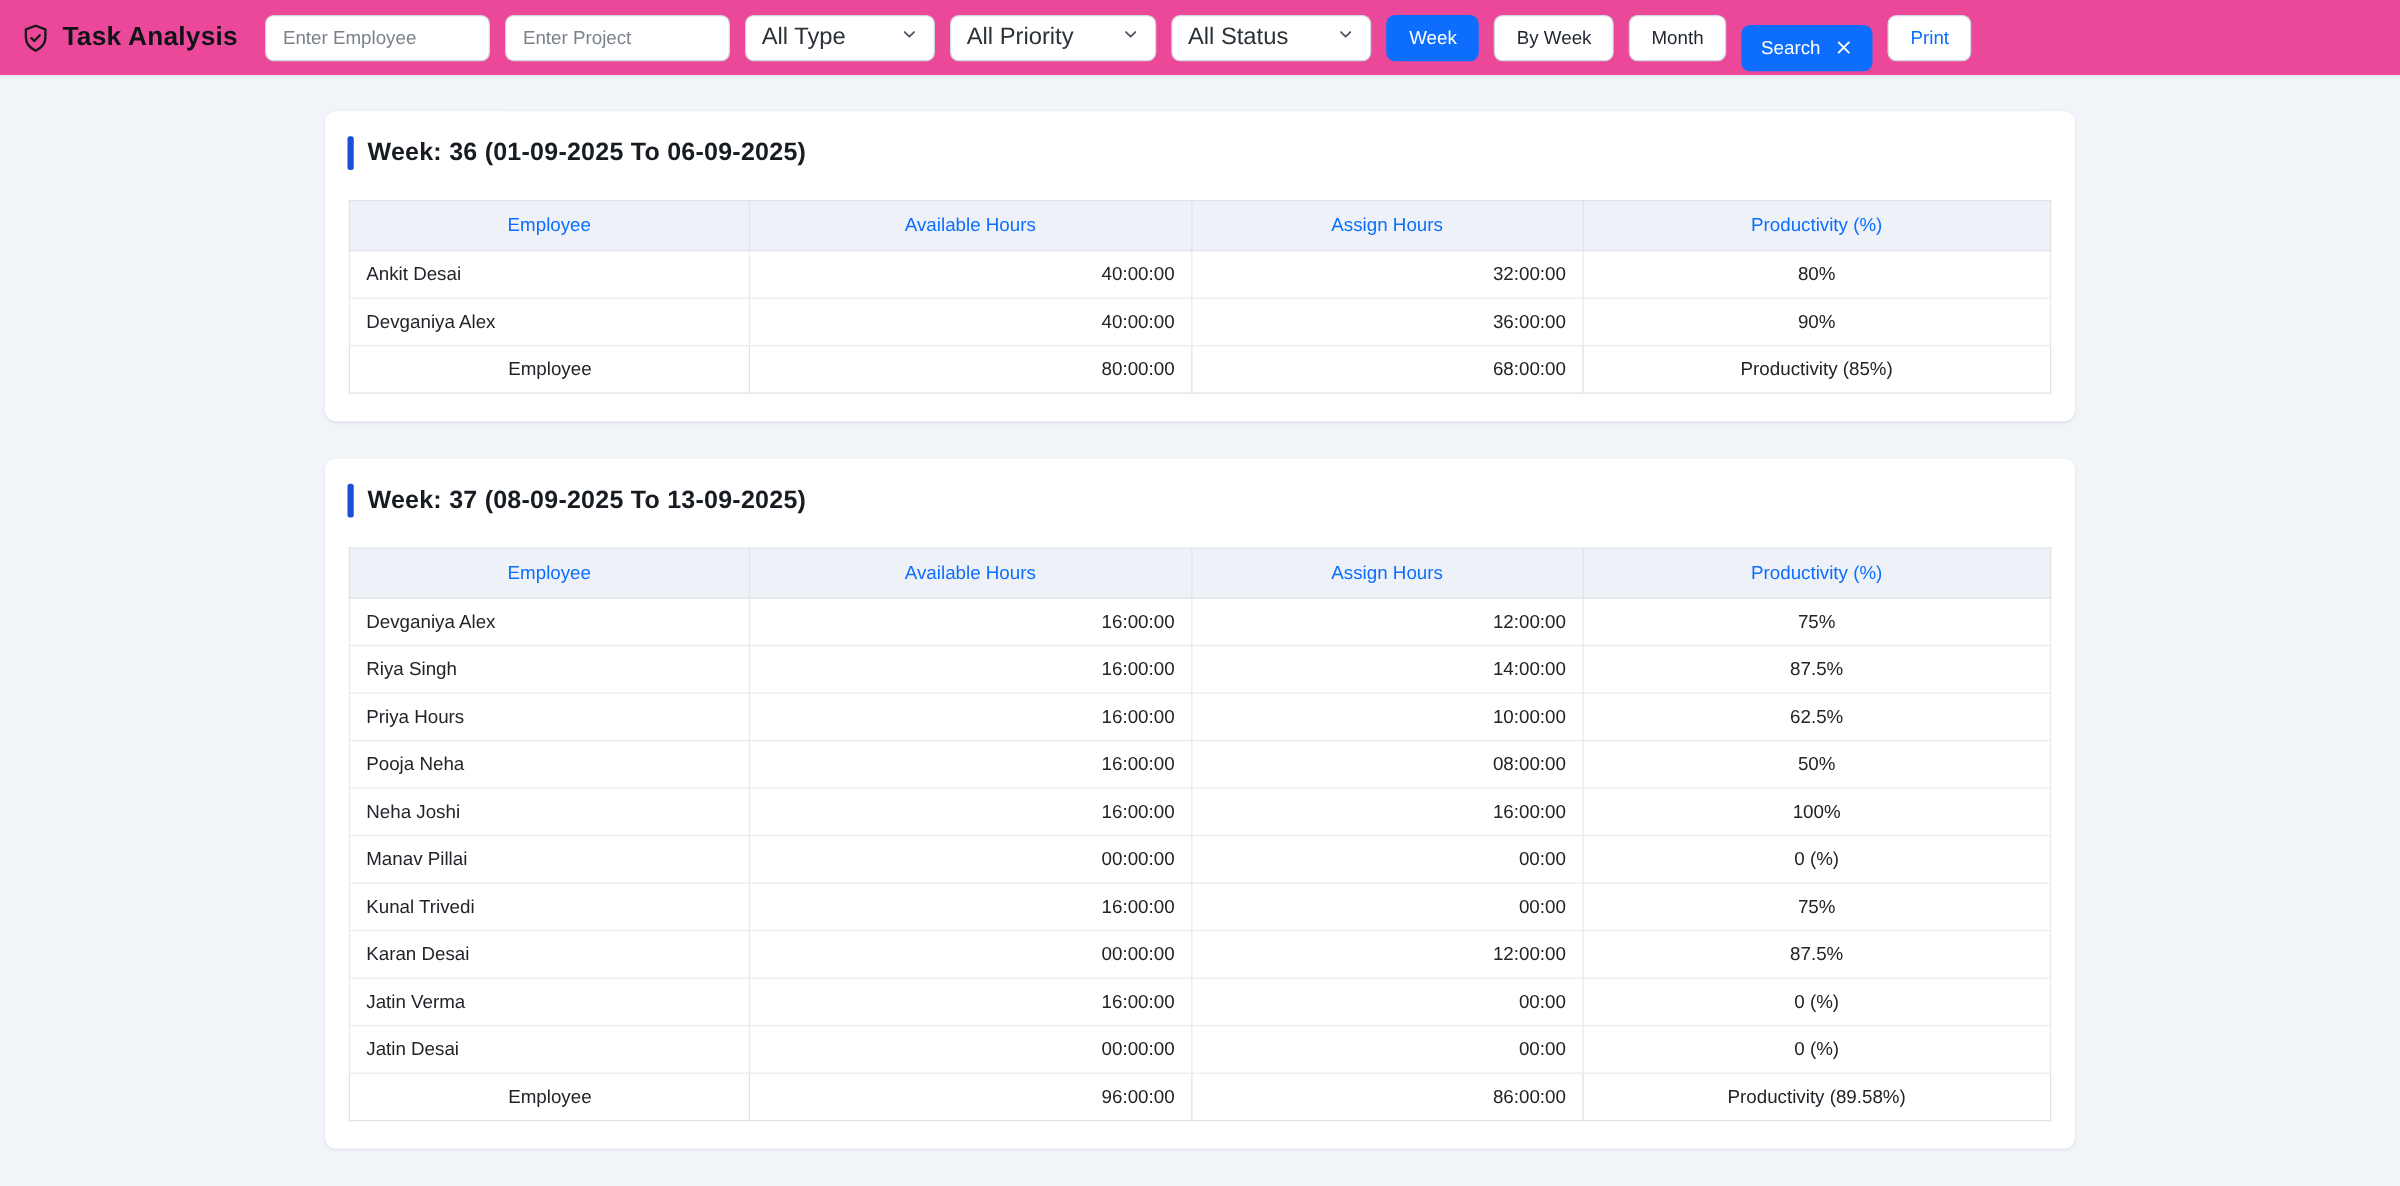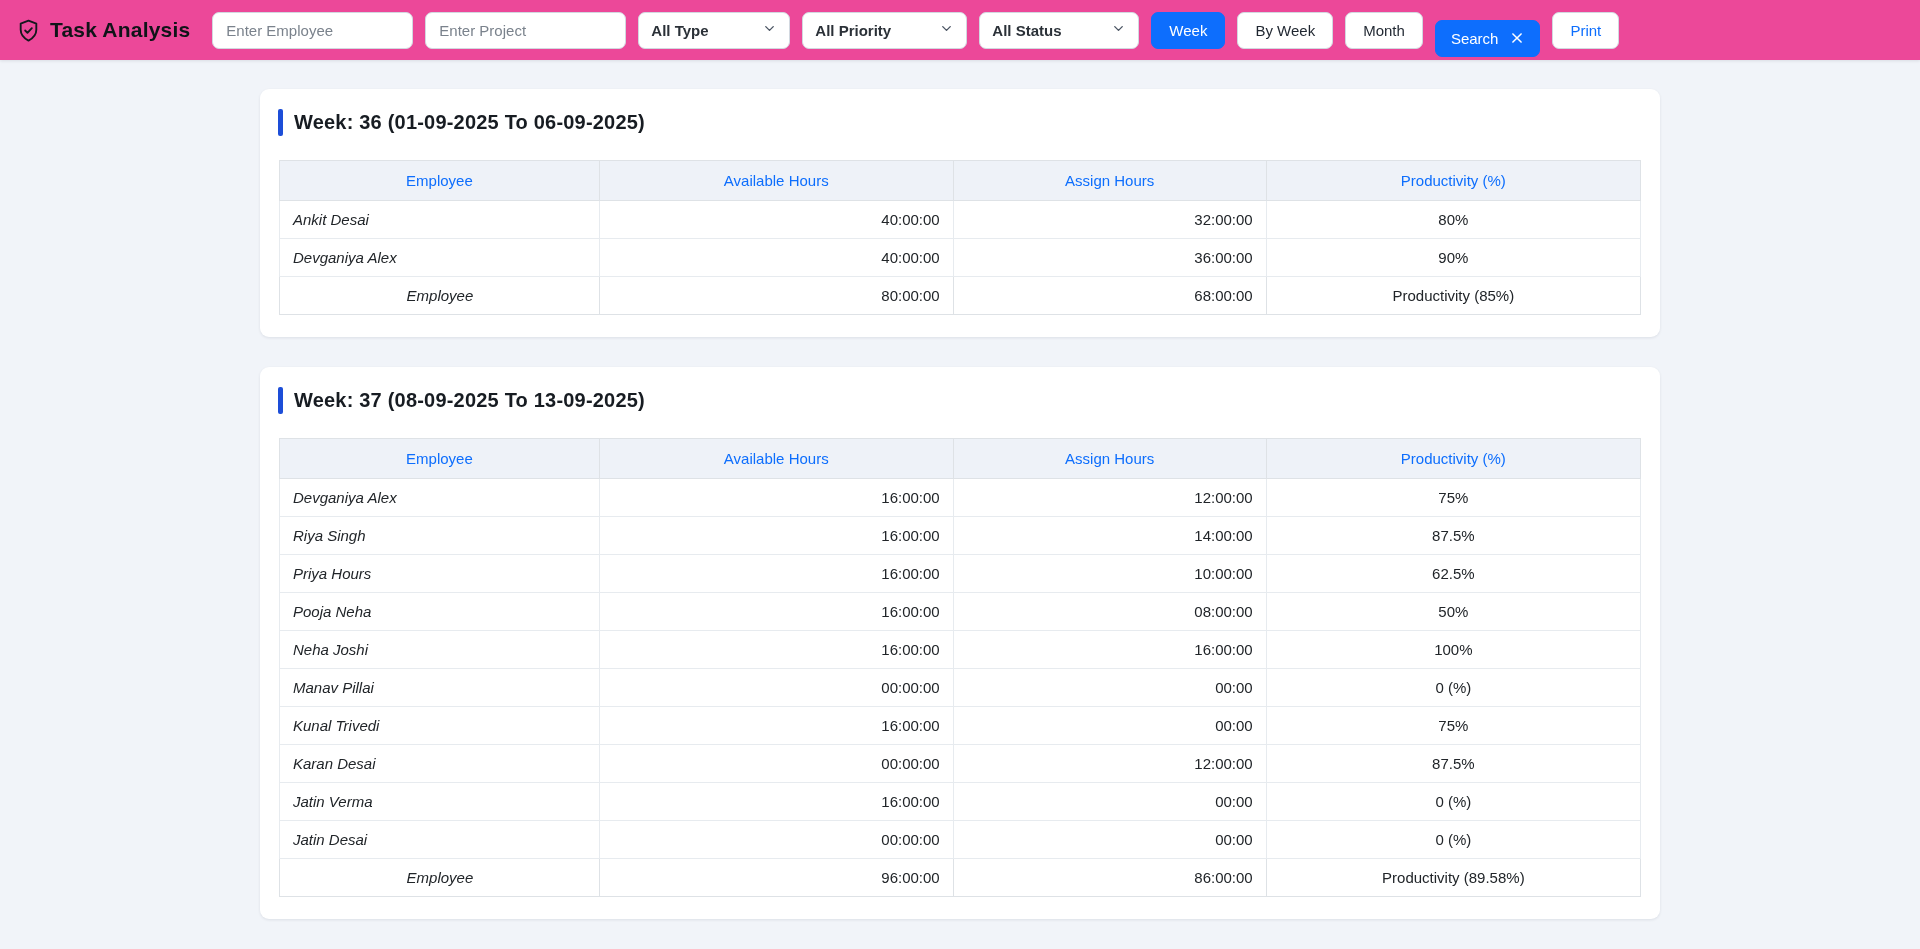--- a/index.html
+++ b/index.html
@@ -18,30 +18,30 @@
     display:flex; align-items:center; gap:12px;
     padding:0 16px;
     box-shadow:0 1px 3px rgba(16,24,40,.10);
     position:relative; z-index:2;
     white-space:nowrap;
   }
   .brand { display:flex; align-items:center; gap:9px; margin-right:10px; }
   .brand h1 { font-size:21px; font-weight:700; margin:0; color:#101418; letter-spacing:.2px; }
   .logo { display:flex; align-items:center; }
   .tb-input {
-    height:37px; width:201px;
+    height:37px; width:180px;
     border:1px solid #d2d8e0; border-radius:7px;
     padding:0 13px; font-size:15px; color:#212529;
     font-family:inherit; background:#fff; outline:none;
   }
   .tb-input::placeholder { color:#7a828c; }
   .tb-select {
     height:37px; border:1px solid #d2d8e0; border-radius:7px;
     background:#fff; display:flex; align-items:center; justify-content:space-between;
-    padding:0 12px; font-size:15px; color:#2b3138; cursor:pointer; gap:8px;font-weight:bold;
+    padding:0 12px; font-size:19px; color:#2b3138; cursor:pointer; gap:8px;
   }
   .w-type { width:152px; } .w-priority { width:165px;align-items:center; } .w-status { width:160px; }
   .date-range {
     height:37px; border:1px solid #4285f4; border-radius:7px;
     background:#fff; display:flex; align-items:center; gap:10px;
     padding:0 12px; font-size:15px; color:#1f2630; cursor:pointer;
   }
   .btn {
     height:37px; border-radius:7px; font-size:15px; font-family:inherit;
     cursor:pointer; display:flex; align-items:center; justify-content:center;
@@ -70,21 +70,21 @@
     font-weight:500; font-size:15px; text-align:center;
     padding:11px 12px; border:1px solid #dee2e6;
   }
   td {
     font-size:15px; color:#212529;
     padding:10px 12px; border:1px solid #e7ebef;
     background:#fff;
   }
   th:nth-child(1){ width:23.5%; } th:nth-child(2){ width:26%; }
   th:nth-child(3){ width:23%; }   th:nth-child(4){ width:27.5%; }
-  td.col-emp { text-align:left; padding-left:13px;font-style:italic; }
+  td.col-emp { text-align:left; padding-left:13px; }
   td.col-num { text-align:right; padding-right:13px; }
   td.col-pct { text-align:center; }
   td.center  { text-align:center; }
   tfoot td { border-color:#dee2e6; }
 </style>
 </head>
 <body>
 
 <header class="topbar">
   <div class="brand">

